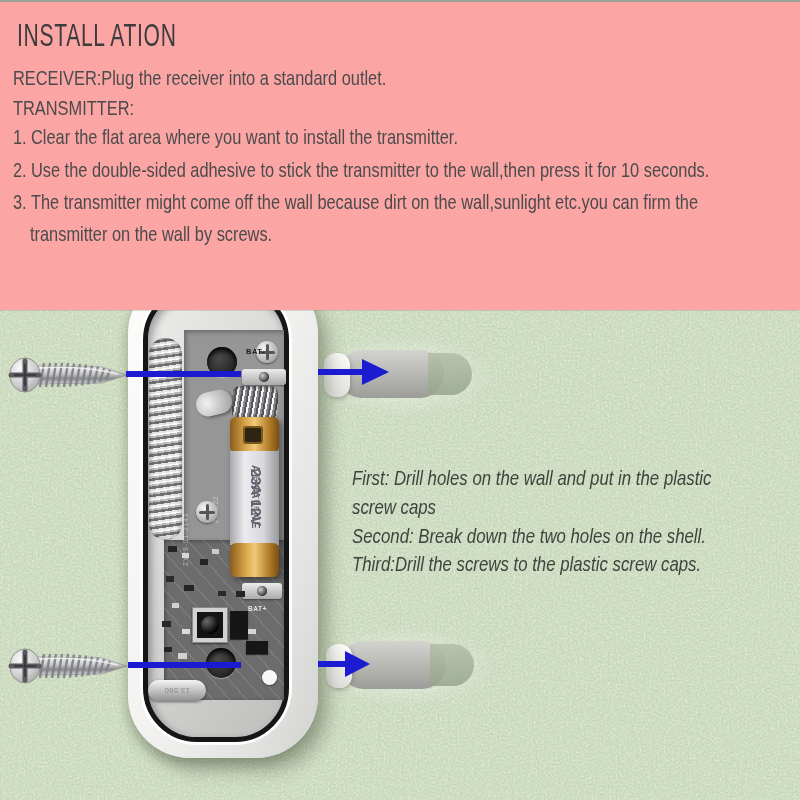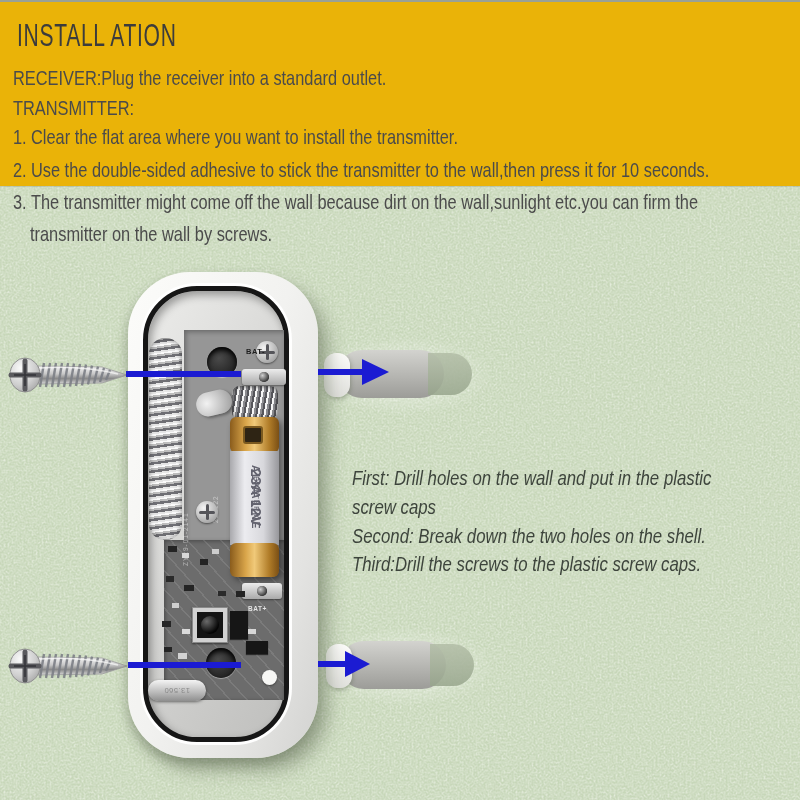--- a/index.html
+++ b/index.html
@@ -4,22 +4,22 @@
 <style>
   html,body{margin:0;padding:0;}
   body{width:800px;height:800px;position:relative;overflow:hidden;
        font-family:"Liberation Sans",sans-serif;background:#c7d7b9;}
   .stage{position:absolute;inset:0;width:800px;height:800px;}
 
   
   svg.bg{position:absolute;left:0;top:0;z-index:0;}
 
   
-  .panel{position:absolute;left:0;top:0;width:800px;height:186px;z-index:5;
-         background:#eab308;border-top:2px solid #9aa195;box-sizing:border-box;
+  .panel{position:absolute;left:0;top:0;width:800px;height:310px;z-index:5;
+         background:#fca5a5;border-top:2px solid #9aa195;box-sizing:border-box;
          box-shadow:0 1px 0 rgba(120,130,110,.25);padding-left:16px;}
   .squish{transform:scaleX(.78);transform-origin:0 0;white-space:nowrap;}
   .squishT{transform:scaleX(.68);transform-origin:0 0;white-space:nowrap;}
   .title{position:absolute;left:17px;top:16px;font-size:31px;font-weight:400;
          color:#3c3c3c;letter-spacing:1px;}
   .pline{position:absolute;font-size:21px;color:#4b4b4b;}
   .step{position:absolute;left:13px;font-size:21px;color:#4b4b4b;}
   .step .num{display:inline-block;width:23px;}
   
   .wall-text{position:absolute;left:352px;top:464px;z-index:4;font-size:21px;

